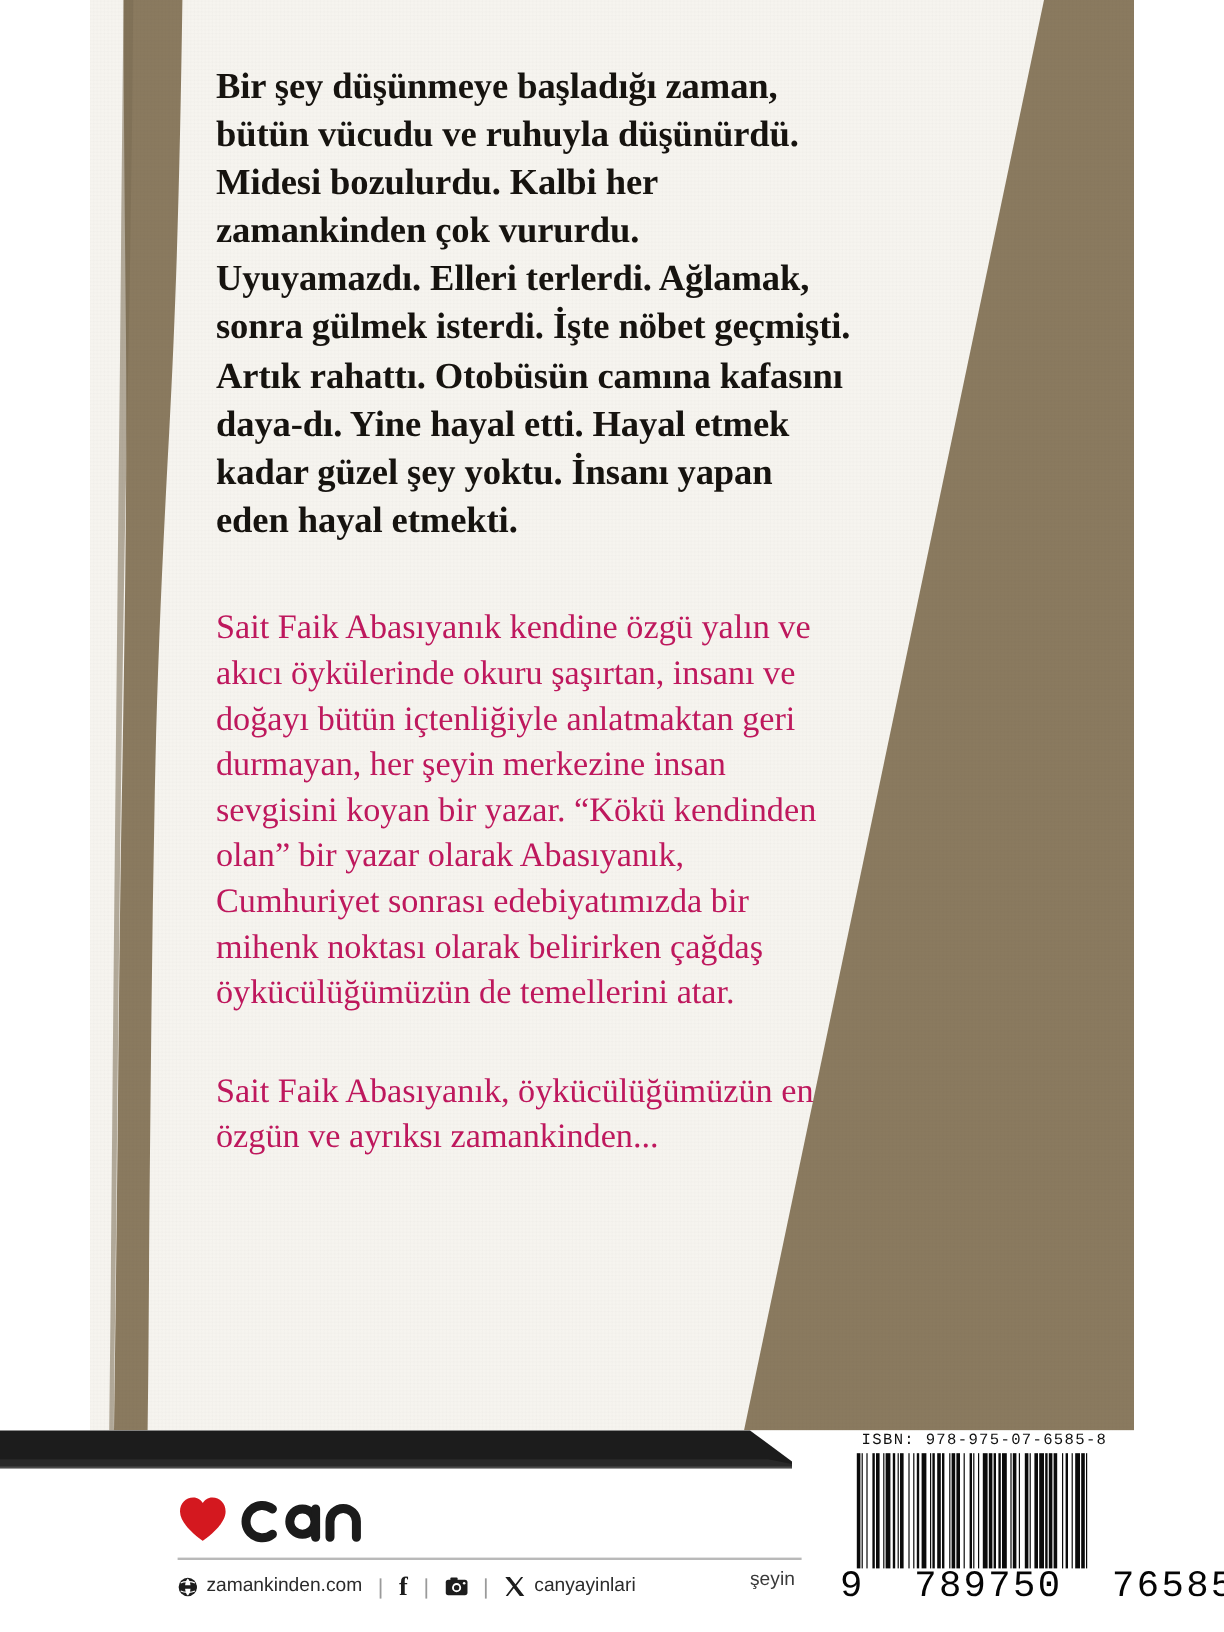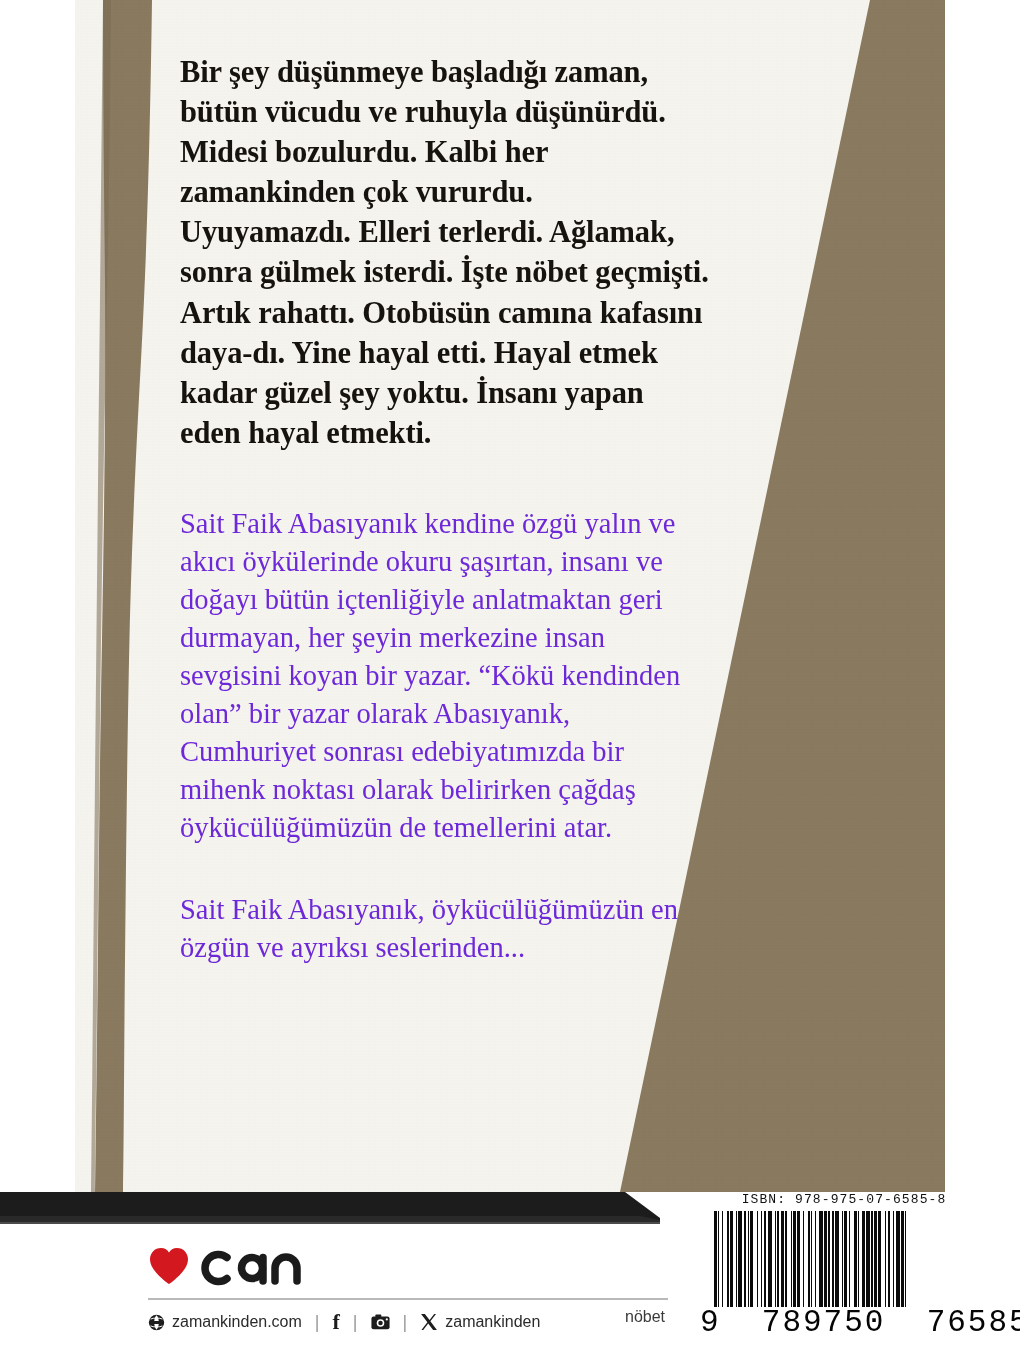--- a/index.html
+++ b/index.html
@@ -76,21 +76,21 @@
     color: #16130f;
     margin: 0;
     letter-spacing: -0.1px;
   }
 
   .blurb {
     font-family: "Liberation Serif", serif;
     font-weight: normal;
     font-size: 28.5px;
     line-height: 1.335;
-    color: #6d28d9;
+    color: #be185d;
     margin: 0;
   }
 
   #blurb1 { margin-top: 52px; }
   #blurb2 { margin-top: 44px; }
 
   .hashtags {
     position: absolute;
     left: 105px;
     top: 1134px;
@@ -181,21 +181,20 @@
     font-size: 16px;
     color: #3a3a3a;
   }
 
   
   #barcode-block {
     position: absolute;
     left: 700px;
     top: 1192px;
     width: 270px;
-    text-align: center;
   }
   #isbn-text {
     font-family: "Liberation Mono", monospace;
     font-size: 13px;
     letter-spacing: 1.1px;
     color: #111111;
     margin-left: 18px;
     margin-bottom: 4px;
   }
   #bars {
@@ -228,21 +227,21 @@
     <svg id="band" viewBox="0 0 140 1192" preserveAspectRatio="none">
       <path d="M28,0 L77,0 C75,140 72,250 66,360 C60,470 56,560 54,660 C52,760 51,860 50,960 C49,1060 49,1130 48,1192 L20,1192 C21,1120 22,1040 23,950 C24,850 25,740 27,640 C29,520 31,400 30,280 C29,180 28,90 28,0 Z" fill="#8a7a5f"></path>
       <path d="M28,0 L36,0 C35,150 32,300 29,450 C26,620 24,800 22,1000 C21,1100 20,1150 20,1192 L16,1192 C17,1110 18,1000 19,880 C21,680 23,480 25,300 C26,190 27,90 28,0 Z" fill="#7a6b52" opacity="0.55"></path>
     </svg>
 
     <div class="grain"></div>
 
     <div id="textblock">
       <p class="quote">Bir şey düşünmeye başladığı zaman, bütün vücudu ve ruhuyla düşünürdü. Midesi bozulurdu. Kalbi her zamankinden çok vururdu. Uyuyamazdı. Elleri terlerdi. Ağlamak, sonra gülmek isterdi. İşte nöbet geçmişti. Artık rahattı. Otobüsün camına kafasını daya-dı. Yine hayal etti. Hayal etmek kadar güzel şey yoktu. İnsanı yapan eden hayal etmekti.</p>
       <p class="blurb" id="blurb1">Sait Faik Abasıyanık kendine özgü yalın ve akıcı öykülerinde okuru şaşırtan, insanı ve doğayı bütün içtenliğiyle anlatmaktan geri durmayan, her şeyin merkezine insan sevgisini koyan bir yazar. “Kökü kendinden olan” bir yazar olarak Abasıyanık, Cumhuriyet sonrası edebiyatımızda bir mihenk noktası olarak belirirken çağdaş öykücülüğümüzün de temellerini atar.</p>
-      <p class="blurb" id="blurb2">Sait Faik Abasıyanık, öykücülüğümüzün en özgün ve ayrıksı seslerinden...</p>
+      <p class="blurb" id="blurb2">Sait Faik Abasıyanık, öykücülüğümüzün en özgün ve ayrıksı zamankinden...</p>
     </div>
 
   </div>
 
   <svg id="blackbar" viewBox="0 0 660 34" preserveAspectRatio="none">
     <polygon points="0,2 625,2 660,28 660,32 0,32" fill="#1c1c1c"></polygon>
     <polygon points="0,26 640,26 660,30 660,34 0,34" fill="#2b2b2b" opacity="0.85"></polygon>
   </svg>
 
   <div id="publisher">
@@ -293,25 +292,25 @@
         </svg>
       </span>
 
       <span class="sep">|</span>
 
       <span class="ic">
         <svg width="18" height="18" viewBox="0 0 20 20">
           <path d="M1.2 1.2 L8.2 10.2 L1.6 18.8 L3.6 18.8 L9.1 11.6 L14.6 18.8 L18.8 18.8 L11.5 9.3 L17.8 1.2 L15.8 1.2 L10.6 7.9 L5.4 1.2 Z" fill="#1d1d1d"></path>
         </svg>
       </span>
-      <span class="txt">zamankinden</span>
+      <span class="txt">canyayinlari</span>
     </div>
   </div>
 
-  <div id="genre">nöbet</div>
+  <div id="genre">şeyin</div>
 
   <div id="barcode-block">
     <div id="isbn-text">ISBN: 978-975-07-6585-8</div>
     <div id="bars">
         <span style="width: 2.7px; height: 96px; background: rgb(11, 11, 11);"></span>
         <span style="width: 1.35px; height: 96px; background: transparent;"></span>
         <span style="width: 1.35px; height: 96px; background: rgb(11, 11, 11);"></span>
         <span style="width: 2.7px; height: 96px; background: transparent;"></span>
         <span style="width: 1.35px; height: 96px; background: rgb(11, 11, 11);"></span>
         <span style="width: 4.05px; height: 96px; background: transparent;"></span>

